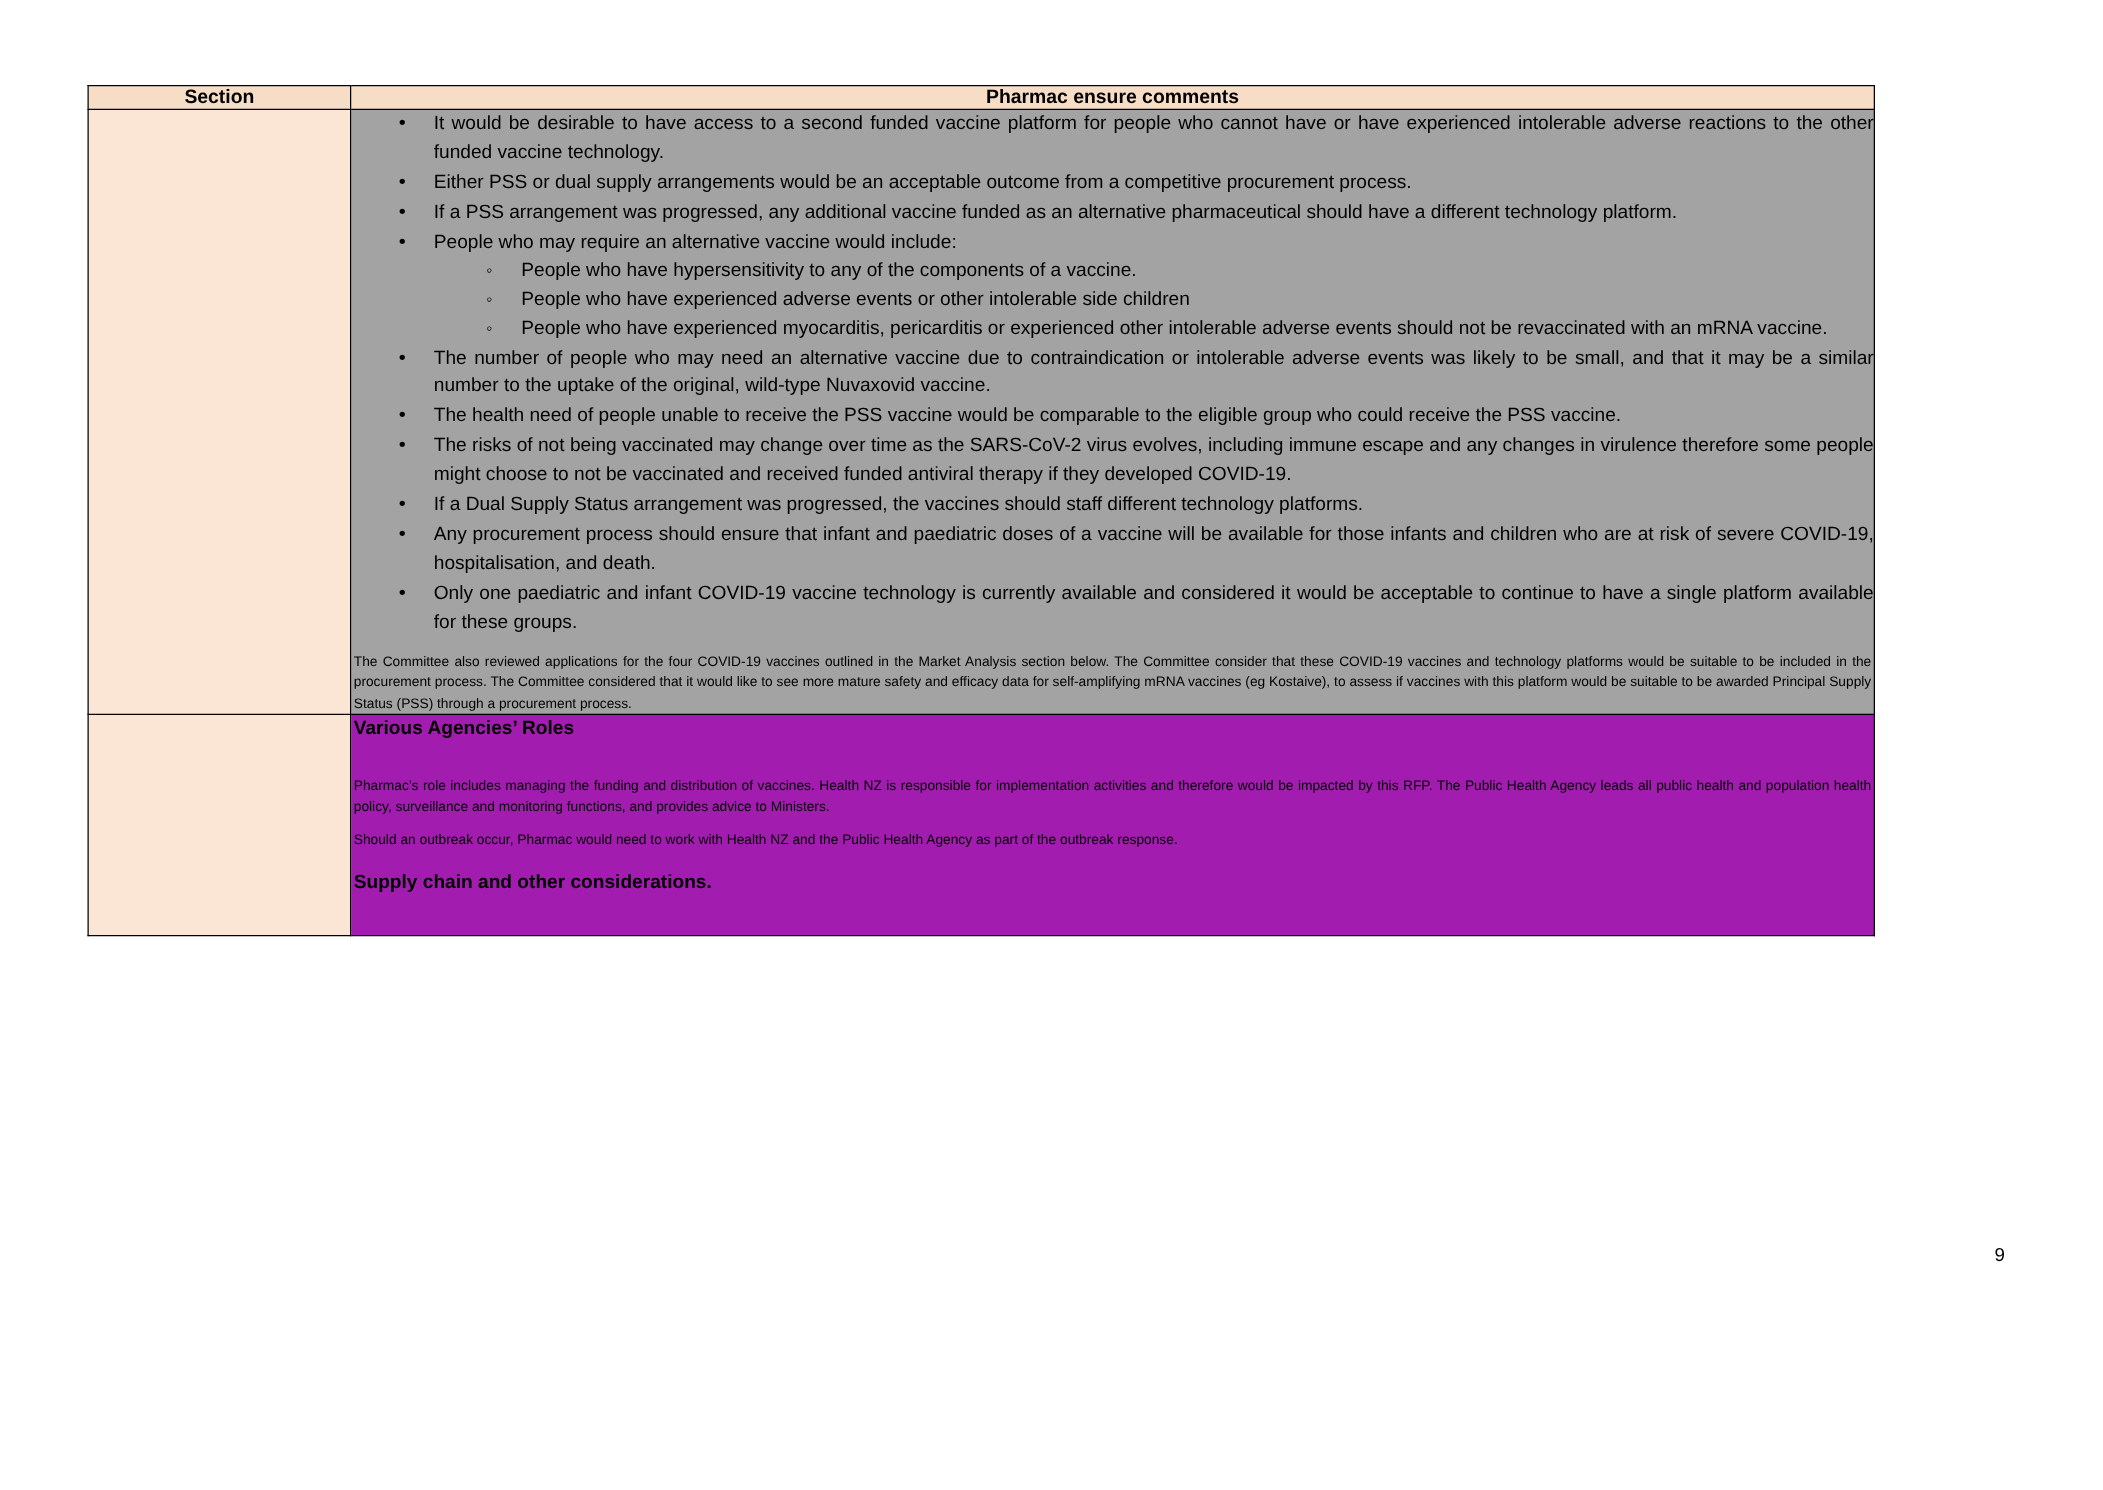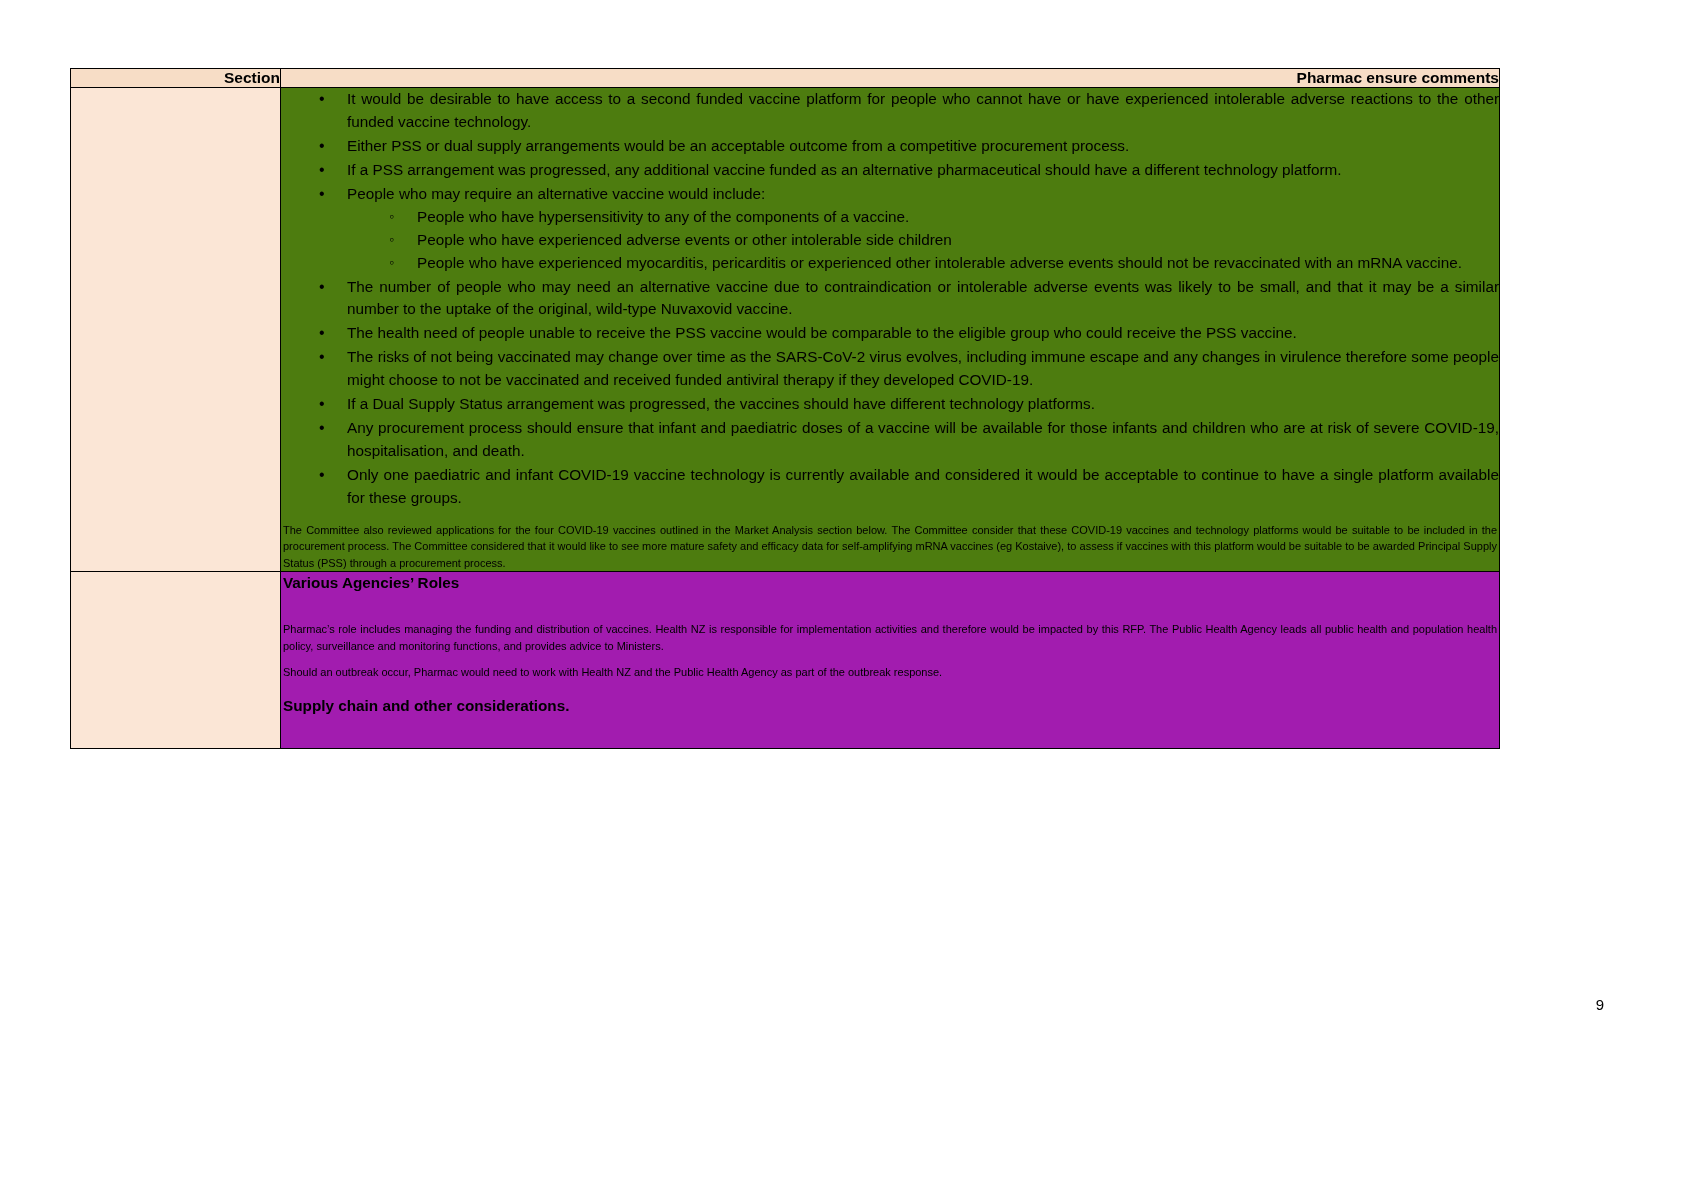--- a/index.html
+++ b/index.html
@@ -36,27 +36,27 @@
     padding: 0;
   }
   .col-section { width: 210px; }
   .col-comments { width: 1219px; }
 
   .hdr-cell {
     background: #f7ddc6;
     font-weight: bold;
     font-size: 15.5px;
     padding: 5px 10px 6px 10px;
-    text-align: right;
+    text-align: center;
   }
   .section-cell {
     background: #fbe6d6;
   }
   .comments-cell {
-    background: #4d7c0f;
+    background: #a3a3a3;
     padding: 8px 10px 10px 10px;
     margin-left: 44px;
   }
   .comments-cell-2 {
     background: #a21caf;
     padding: 11px 10px 14px 10px;
   }
 
   ul.lvl1 {
     margin: 0 0 0 0;
@@ -154,21 +154,21 @@
               <span>People who may require an alternative vaccine would include:</span>
               <ul class="lvl2">
                 <li><span>People who have hypersensitivity to any of the components of a vaccine.</span></li>
                 <li><span>People who have experienced adverse events or other intolerable side children</span></li>
                 <li><span>People who have experienced myocarditis, pericarditis or experienced other intolerable adverse events should not be revaccinated with an mRNA vaccine.</span></li>
               </ul>
             </li>
             <li><span>The number of people who may need an alternative vaccine due to contraindication or intolerable adverse events was likely to be small, and that it may be a similar number to the uptake of the original, wild-type Nuvaxovid vaccine.</span></li>
             <li><span>The health need of people unable to receive the PSS vaccine would be comparable to the eligible group who could receive the PSS vaccine.</span></li>
             <li><span>The risks of not being vaccinated may change over time as the SARS-CoV-2 virus evolves, including immune escape and any changes in virulence therefore some people might choose to not be vaccinated and received funded antiviral therapy if they developed COVID-19.</span></li>
-            <li><span>If a Dual Supply Status arrangement was progressed, the vaccines should have different technology platforms.</span></li>
+            <li><span>If a Dual Supply Status arrangement was progressed, the vaccines should staff different technology platforms.</span></li>
             <li><span>Any procurement process should ensure that infant and paediatric doses of a vaccine will be available for those infants and children who are at risk of severe COVID-19, hospitalisation, and death.</span></li>
             <li><span>Only one paediatric and infant COVID-19 vaccine technology is currently available and considered it would be acceptable to continue to have a single platform available for these groups.</span></li>
           </ul>
           <p class="body-para">The Committee also reviewed applications for the four COVID-19 vaccines outlined in the Market Analysis section below.  The Committee consider that these COVID-19 vaccines and technology platforms would be suitable to be included in the procurement process. The Committee considered that it would like to see more mature safety and efficacy data for self-amplifying mRNA vaccines (eg Kostaive), to assess if vaccines with this platform would be suitable to be awarded Principal Supply Status (PSS) through a procurement process.</p>
         </td>
       </tr>
       <tr>
         <td class="section-cell"></td>
         <td class="comments-cell-2">
           <p class="sub-head">Various Agencies’ Roles</p>

